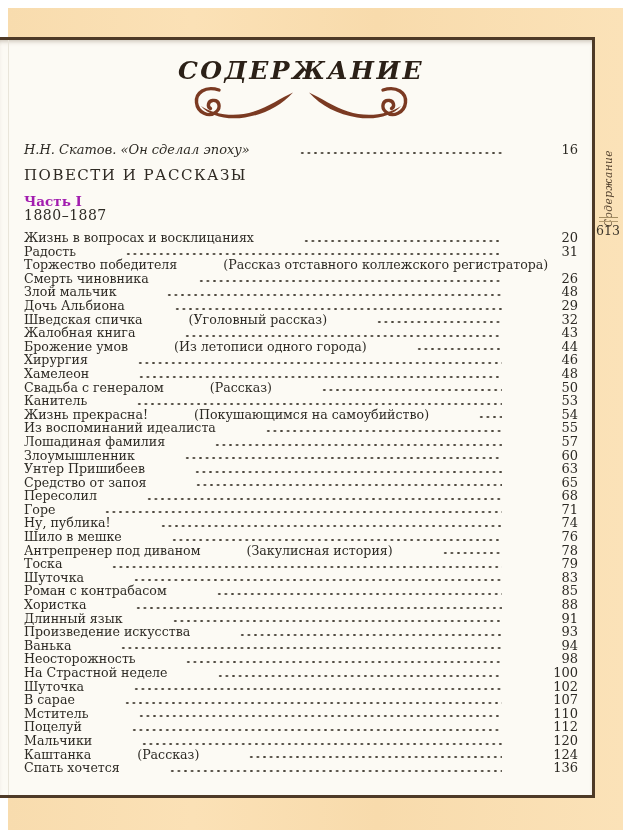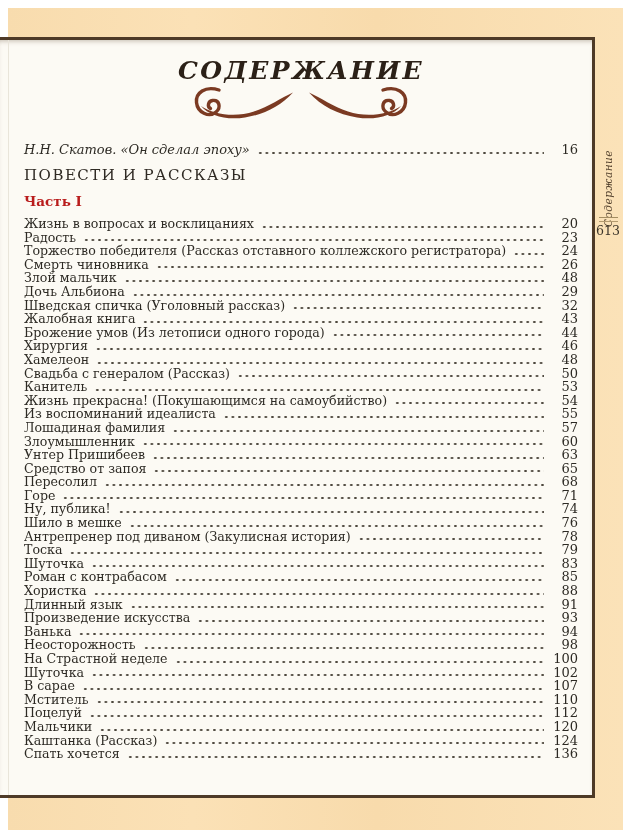--- a/index.html
+++ b/index.html
@@ -57,20 +57,21 @@
   .flourish {
     display: block;
     margin: -3px auto 0 auto;
     width: 218px; height: 36px;
   }
 
   .toc-row {
     display: flex;
     align-items: baseline;
     white-space: nowrap;
+    gap: 42px;
   }
   .toc-row .t-main { flex: none; }
   .toc-row .t-sub { flex: none; margin-left: 4px; }
   .toc-row .dots {
     flex: 1 1 auto;
     align-self: flex-end;
     height: 12px;
     margin: 0 2px 1px 7px;
     background-image: radial-gradient(circle, #4c463c 1px, rgba(0,0,0,0) 1.25px);
     background-size: 6.6px 4px;
@@ -99,21 +100,21 @@
     line-height: 16px;
     letter-spacing: 1.5px;
     color: #2f2a23;
   }
 
   .part-block { margin-top: 11px; }
   .part-label {
     font-size: 13.5px;
     line-height: 14px;
     font-weight: bold;
-    color: #b91c1c;
+    color: #a21caf;
   }
   .part-years {
     font-size: 14px;
     line-height: 14px;
     letter-spacing: 0.5px;
   }
 
   .toc-list { margin-top: 9px; }
   .toc-list .toc-row {
     font-size: 12.6px;
@@ -172,35 +173,36 @@
     <div class="toc-row intro-row">
       <span class="t-main">Н.Н. Скатов. «Он сделал эпоху»</span>
       <span class="dots"></span>
       <span class="num">16</span>
     </div>
 
     <div class="section-heading">ПОВЕСТИ И РАССКАЗЫ</div>
 
     <div class="part-block">
       <div class="part-label">Часть I</div>
+      <div class="part-years">1880–1887</div>
     </div>
 
     <div class="toc-list">
   <div class="toc-row">
     <span class="t-main">Жизнь в вопросах и восклицаниях</span>
 
     <span class="dots"></span>
     <span class="num">20</span>
   </div>
 
   <div class="toc-row">
     <span class="t-main">Радость</span>
 
     <span class="dots"></span>
-    <span class="num">23</span>
+    <span class="num">31</span>
   </div>
 
   <div class="toc-row">
     <span class="t-main">Торжество победителя</span>
     <span class="t-sub">(Рассказ отставного коллежского регистратора)</span>
     <span class="dots"></span>
     <span class="num">24</span>
   </div>
 
   <div class="toc-row">

